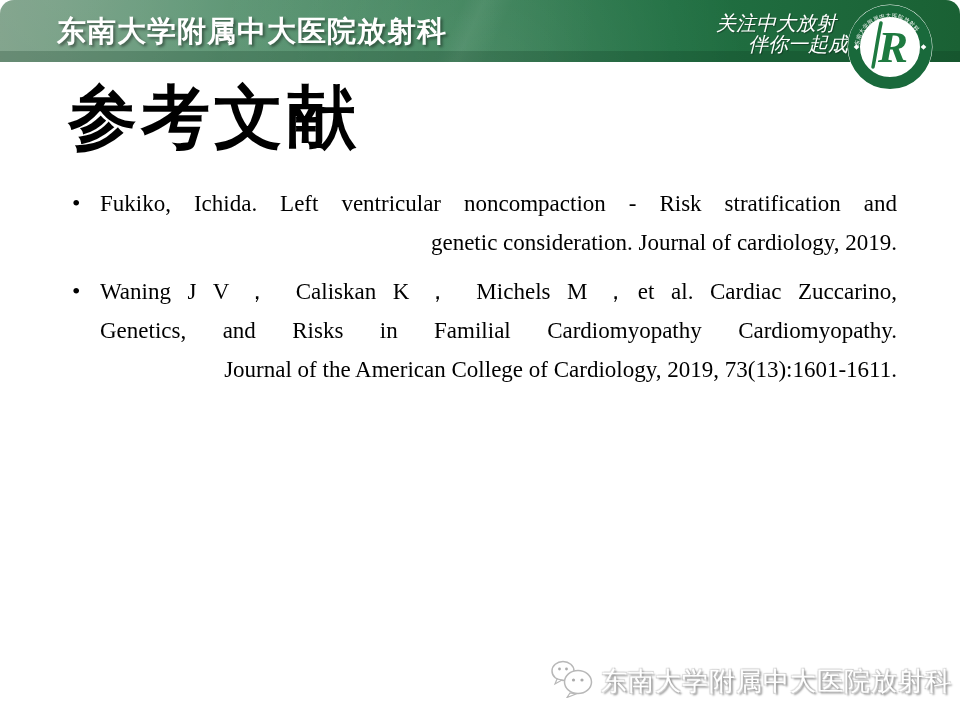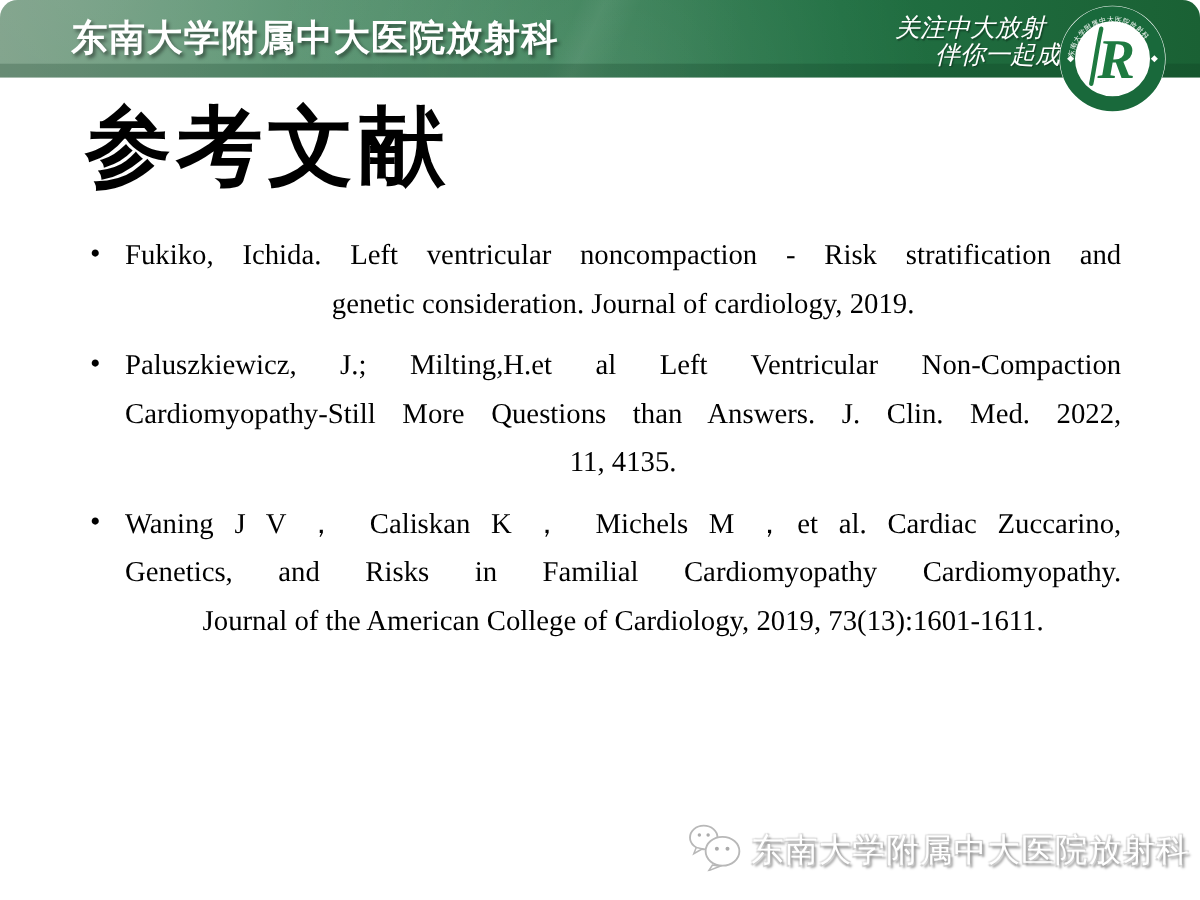--- a/index.html
+++ b/index.html
@@ -35,21 +35,21 @@
   .page-title { position:absolute; left:68px; top:84px; color:#000000;
     font-family:"Liberation Sans","DejaVu Sans",sans-serif;
     font-size:69px; line-height:68px; font-weight:700; letter-spacing:4px; }
 
   
   .references { position:absolute; left:70px; top:184px; width:827px; list-style:none; }
   .reference { position:relative; padding-left:30px; margin-bottom:10px;
     font-size:23px; line-height:39px; color:#000000; }
   .reference::before { content:"•"; position:absolute; left:2px; top:0;
     font-size:24px; line-height:39px; }
-  .ref-line { text-align:center; }
+  .ref-line { text-align:right; }
   .ref-line.just { text-align:justify; text-align-last:justify; }
 
   
   .footer { position:absolute; right:8px; bottom:18px; display:flex; align-items:center; gap:7px; }
   .footer-label { font-family:"Liberation Sans","DejaVu Sans",sans-serif;
     font-size:26px; letter-spacing:1px; color:#ffffff;
     text-shadow:2px 2px 2px #989898, -1px -1px 1px #dedede, 1px -1px 1px #cccccc, -1px 1px 1px #cccccc; }
 </style>
 </head>
 <body>
@@ -86,25 +86,20 @@
   </div>
 
   <h1 class="page-title">参考文献</h1>
 
   <ul class="references">
       <li class="reference">
         <div class="ref-line just">Fukiko, Ichida. Left ventricular noncompaction - Risk stratification and</div>
         <div class="ref-line">genetic consideration. Journal of cardiology, 2019.</div>
       </li>
       <li class="reference">
-        <div class="ref-line just">Paluszkiewicz, J.; Milting,H.et al  Left Ventricular Non-Compaction</div>
-        <div class="ref-line just">Cardiomyopathy-Still More Questions than Answers. J. Clin. Med. 2022,</div>
-        <div class="ref-line">11, 4135.</div>
-      </li>
-      <li class="reference">
         <div class="ref-line just">Waning J V ， Caliskan K ， Michels M ，et al. Cardiac Zuccarino,</div>
         <div class="ref-line just">Genetics, and Risks in Familial Cardiomyopathy Cardiomyopathy.</div>
         <div class="ref-line">Journal of the American College of Cardiology, 2019, 73(13):1601-1611.</div>
       </li>
     </ul>
 
   <footer class="footer">
     <span>
       <svg width="44" height="38" viewBox="0 0 44 38">
         <ellipse cx="13" cy="11" rx="11" ry="9.5" fill="#ffffff" stroke="#b8b8b8" stroke-width="1.5"></ellipse>

